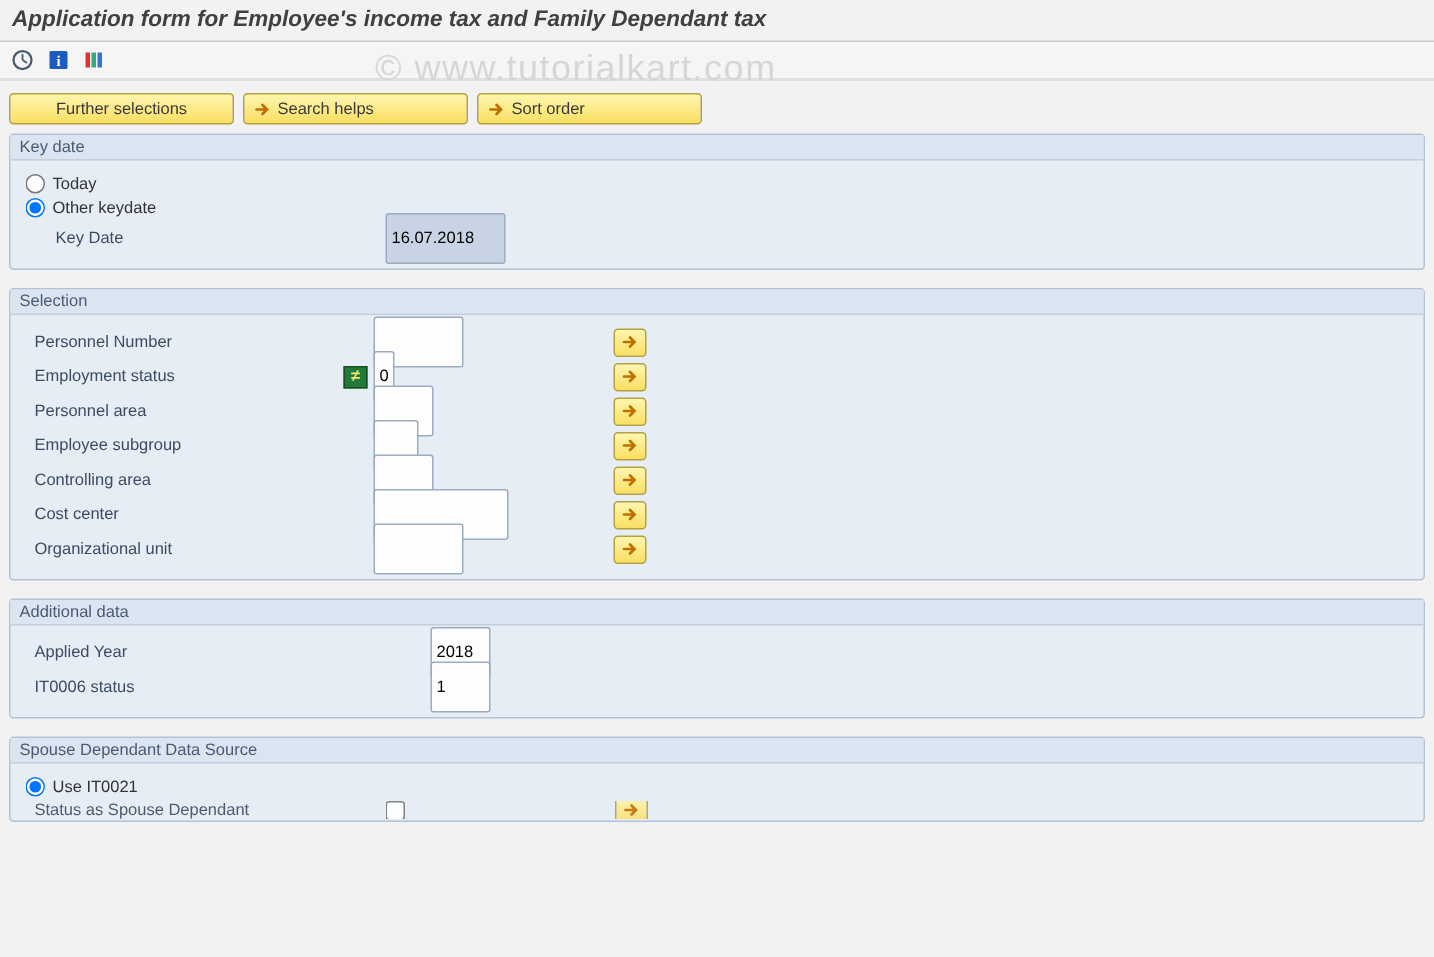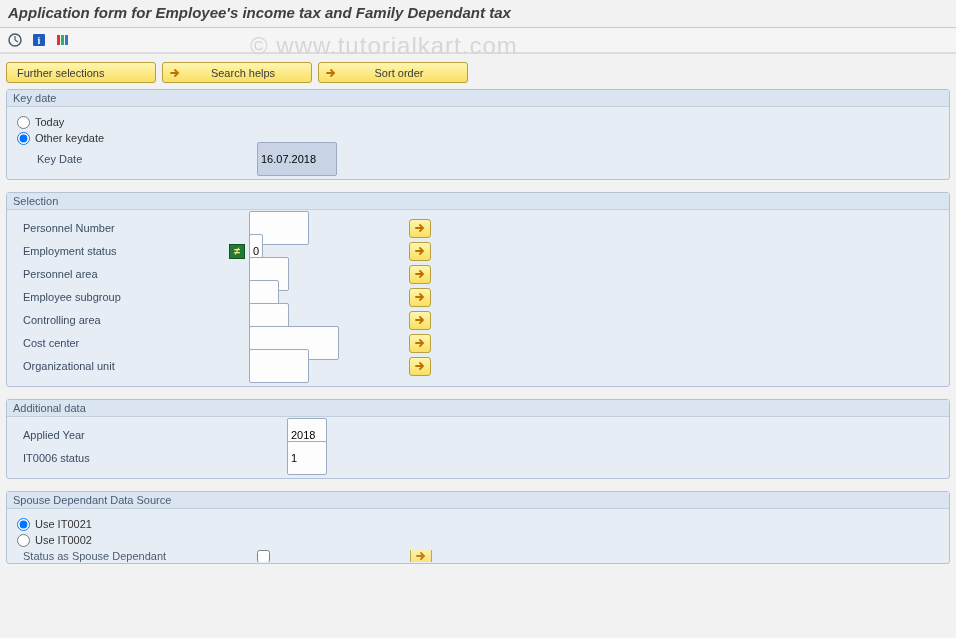--- a/index.html
+++ b/index.html
@@ -50,21 +50,21 @@
     border-radius: 3px;
     height: 21px;
     display: flex;
     align-items: center;
     justify-content: center;
     cursor: pointer;
     font-size: 11px;
     color: #3a3a3a;
     padding: 0 10px;
   }
-  .gold-btn.wide { width: 150px; justify-content: center; padding-left: 22px; position: relative; }
+  .gold-btn.wide { width: 150px; justify-content: flex-start; padding-left: 22px; position: relative; }
   .gold-btn .arrow {
     position: absolute;
     left: 5px;
     width: 14px;
     height: 14px;
     display: flex;
     align-items: center;
     justify-content: center;
   }
   .group {
@@ -78,20 +78,21 @@
     border-bottom: 1px solid #c3cfdc;
     padding: 2px 6px;
     font-size: 11px;
     color: #4a5a72;
   }
   .group-body {
     padding: 6px 10px 8px 10px;
   }
   .radio-row {
     display: flex;
+    align-items: center;
     gap: 5px;
     margin: 3px 0;
   }
   .radio-row input[type=radio]{
     margin:0;
   }
   .grid-row {
     display: flex;
     align-items: center;
     height: 22px;
@@ -168,21 +169,21 @@
       </svg>
   </div>
 </div>
 
 <div style="height:1px;background:#ddd;"></div>
 <div style="height:2px;"></div>
 
 <div class="content">
 
   <div class="button-row">
-    <div class="gold-btn wide" style="justify-content:flex-start;padding-left:10px;">
+    <div class="gold-btn wide" style="justify-content:center;padding-left:10px;">
       <span>Further selections</span>
     </div>
     <div class="gold-btn wide">
       <span class="arrow">
         <svg width="12" height="12">
             <path d="M2 6 L8 6 M6 3 L9 6 L6 9" stroke="#c07000" stroke-width="1.8" fill="none" stroke-linecap="round"></path>
           </svg>
       </span>
       <span>Search helps</span>
     </div>
@@ -336,24 +337,20 @@
       </div>
     </div>
   </div>
 
   <div class="group" style="margin-bottom:0">
     <div class="group-title">Spouse Dependant Data Source</div>
     <div class="group-body" style="padding-bottom:0">
       <div class="radio-row">
         <input type="radio" name="sp" checked="" style="">
         <span>Use IT0021</span>
-      </div>
-      <div class="radio-row">
-        <input type="radio" name="sp" style="">
-        <span>Use IT0002</span>
       </div>
       <div class="grid-row" style="overflow:hidden;height:12px;opacity:0.9">
         <div class="lbl">Status as Spouse Dependant</div>
         <div style="width:30px"></div>
         <input type="checkbox" style="margin: 0px;">
         <div style="width:140px"></div>
         <div class="more-btn">
           <svg width="12" height="12">
               <path d="M2 6 L8 6 M6 3 L9 6 L6 9" stroke="#c07000" stroke-width="1.8" fill="none" stroke-linecap="round"></path>
             </svg>

